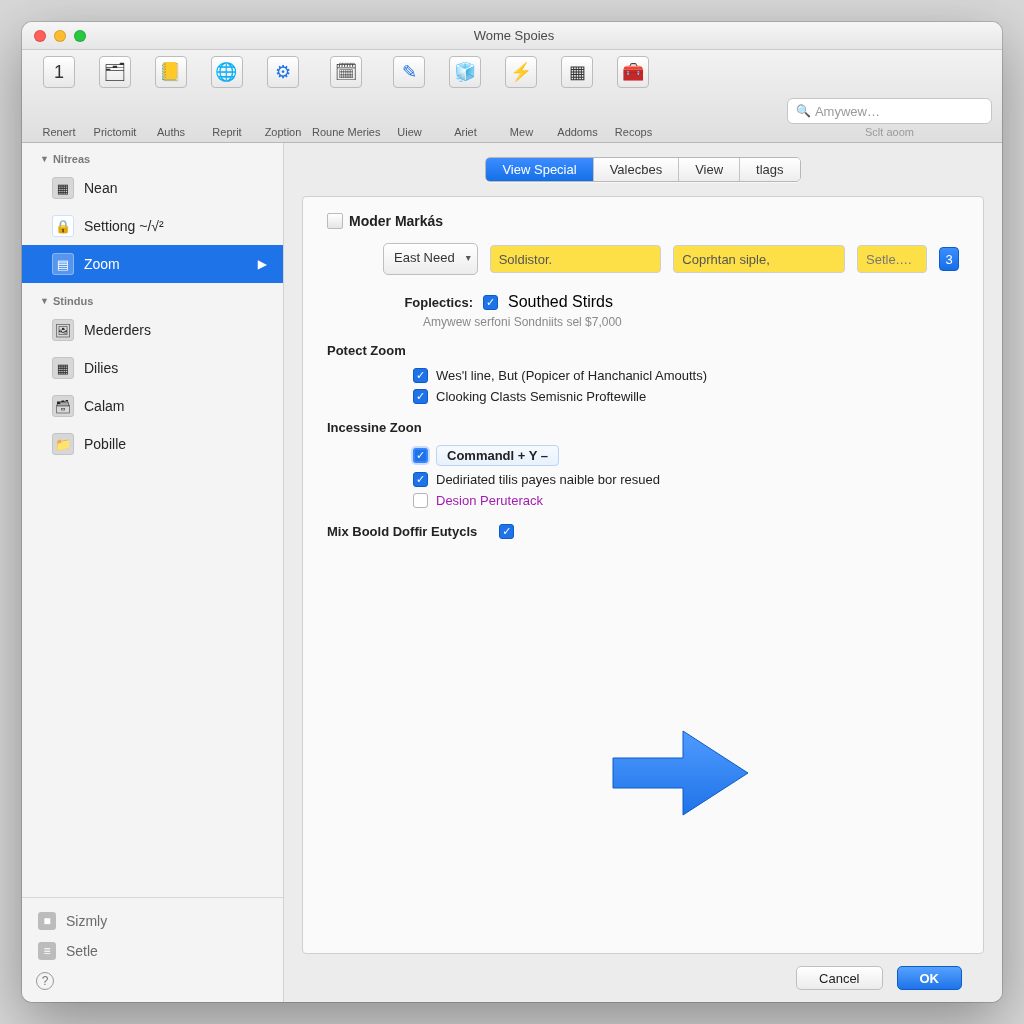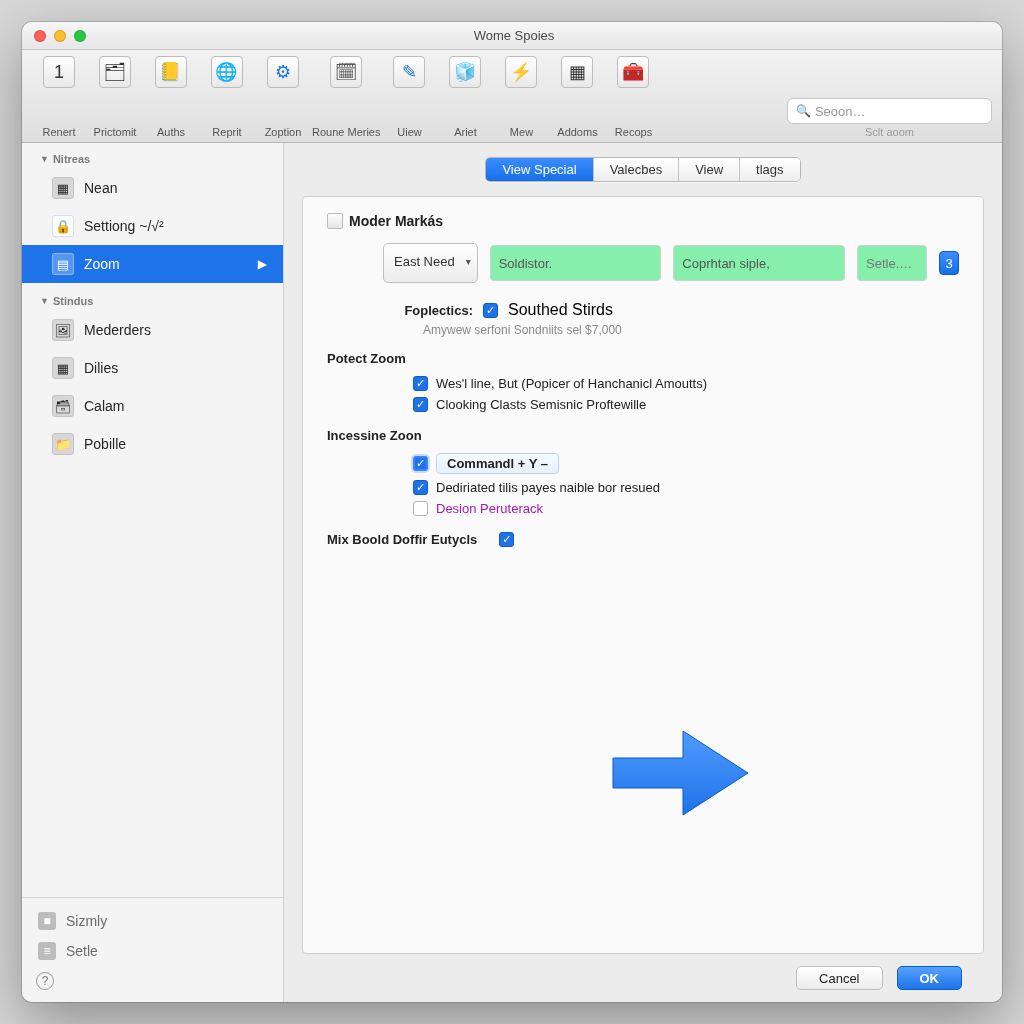--- a/index.html
+++ b/index.html
@@ -62,26 +62,26 @@
   border-right:1px solid #c3c3c3; color:#333;}
 .seg-item:last-child{border-right:none;}
 .seg-item.active { background:linear-gradient(#3d8dff,#146fe8); color:#fff; font-weight:500;}
 .panel-area { flex:1; padding:14px 18px 0 18px; display:flex; flex-direction:column; min-height:0;}
 .panel { flex:1; background:#fafafa; border:1px solid #cfcfcf; border-radius:4px; padding:16px 24px 10px 24px;
   display:flex; flex-direction:column; min-height:0; position:relative;}
 .panel h3.hdr { font-size:14px; font-weight:700; color:#222; display:flex; align-items:center; gap:6px; margin-bottom:10px;}
 .hdr .hicon{ width:16px; height:16px; border:1px solid #bbb; background:linear-gradient(#fff,#e5e5e5); border-radius:2px;}
 .field-row { display:flex; align-items:center; gap:12px; margin:4px 0 14px 56px; flex-wrap:wrap;}
 .select {
-  height:40px; border:1px solid #bfbfbf; border-radius:5px; background:linear-gradient(#fff,#ececec);
+  height:32px; border:1px solid #bfbfbf; border-radius:5px; background:linear-gradient(#fff,#ececec);
   display:flex; align-items:center; padding:0 22px 4px 10px; font-size:13px; color:#333; position:relative;
 }
 .select::after { content:"▾"; position:absolute; right:6px; font-size:10px; color:#555; }
 .textfield {
-  height:36px; border:1px solid #cfcfcf; border-radius:4px; background:#86efac; padding:13px 8px;
+  height:28px; border:1px solid #cfcfcf; border-radius:4px; background:#fde047; padding:13px 8px;
   font-size:13px; color:#555; display:flex; align-items:center;
 }
 .textfield.sm{color:#777;}
 .badge-stepper{ width:20px; height:24px; border-radius:4px; background:linear-gradient(#3d8dff,#146fe8);
   color:#fff; display:flex; align-items:center; justify-content:center; font-size:13px; border:1px solid #0e5cc8;}
 .kv-line { display:flex; align-items:center; gap:10px; margin:4px 0 2px 56px;}
 .kv-key { font-size:13px; font-weight:600; color:#222; text-align:right; min-width:90px;}
 .ck-row { display:flex; align-items:center; gap:8px; margin:4px 0 2px 86px; font-size:13px; color:#222;}
 .ck { width:15px; height:15px; border:1px solid #b4b4b4; border-radius:3px; background:#fff;
   display:flex; align-items:center; justify-content:center;}
@@ -156,21 +156,21 @@
       <div class="tb-label">Addoms</div>
     </div>
     <div class="tb-item">
       <div class="tb-icon">🧰</div>
       <div class="tb-label">Recops</div>
     </div>
     <div class="tb-spacer"></div>
     <div class="search-wrap">
       <div class="search">
         <span class="mag">🔍</span>
-        <span>Seoon…</span>
+        <span>Amywew…</span>
       </div>
       <div class="sub-label">Sclt aoom</div>
     </div>
   </div>
 
   <div class="body">
     <div class="sidebar">
       <div class="side-scroll">
         <div class="section-head">
           <span class="tri">▼</span>

